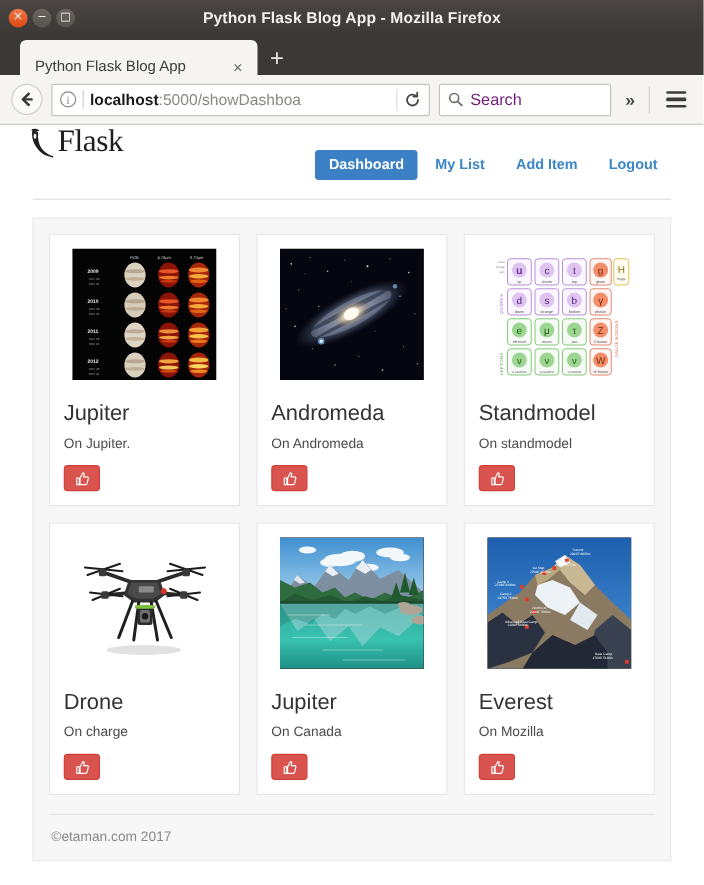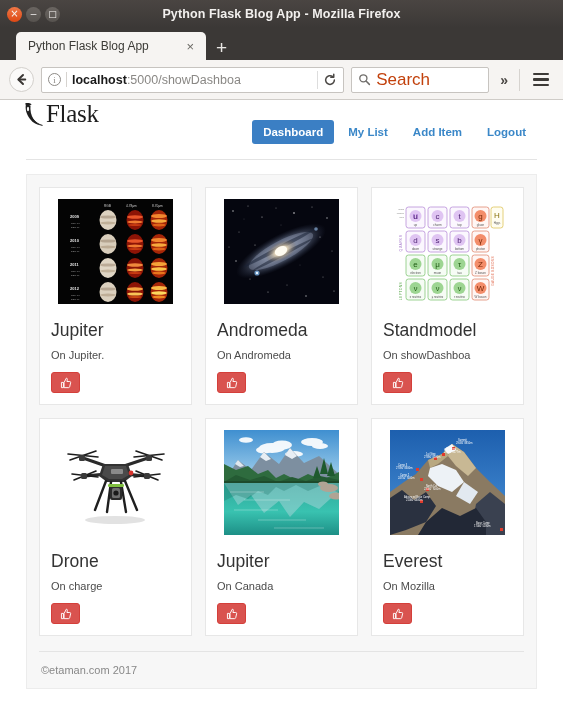--- a/index.html
+++ b/index.html
@@ -32,21 +32,21 @@
     pointer-events: none; letter-spacing: .1px;
   }
 
   .tabstrip {
     height: 32px; background: #3b3836;
     display: flex; align-items: flex-end; padding-left: 16px; flex: none;
   }
   .tab {
     height: 28px; min-width: 190px;
     background: #f6f4f2; border-radius: 5px 5px 0 0;
-    display: flex; align-items: center; padding: 0 8px 0 12px; gap: 24px;
+    display: flex; align-items: flex-end; padding: 0 8px 0 12px; gap: 24px;
   }
   .tab-title { font-size: 12px; color: #3c3b37; white-space: nowrap;
                overflow: hidden; text-overflow: ellipsis; flex: 1; }
   .tab-close { font-size: 13px; color: #6b6965; padding: 0 4px; line-height: 1; }
   .newtab { color: #e8e6e3; font-size: 19px; padding: 0 10px 3px 10px; line-height: 1; }
 
   .navbar {
     height: 40px; background: #f6f4f2;
     border-bottom: 1px solid #cfccc8;
     display: flex; align-items: center; padding: 0 8px; gap: 7px; flex: none;
@@ -69,21 +69,21 @@
   .url-text { font-size: 12.5px; color: #8a8885; white-space: nowrap;
               overflow: hidden; flex: 1; min-width: 0; }
   .url-text b { color: #1a1a1a; font-weight: bold; }
   .reload { width: 24px; display: flex; align-items: center; justify-content: center;
             border-left: 1px solid #ddd; height: 18px; flex: none; }
   .searchbar {
     width: 138px; height: 26px; background: #fff;
     border: 1px solid #c7c4c0; border-radius: 2px;
     display: flex; align-items: center; padding: 0 6px; gap: 5px; flex: none;
   }
-  .search-ph { font-size: 17px; color: #c2410c; }
+  .search-ph { font-size: 13px; color: #701a75; }
   .chev { font-size: 14px; color: #4a4744; padding: 0 4px; font-weight: bold; }
   .vsep { width: 1px; height: 22px; background: #d6d3cf; }
   .hamb { display: flex; flex-direction: column; gap: 3px; padding: 0 6px; }
   .hamb i { display: block; width: 16px; height: 2.4px; background: #3d3a37; border-radius: 1px; }
 
   
   .viewport { flex: 1; background: #ffffff; overflow: hidden; position: relative; }
 
   .site-header {
     display: flex; align-items: center; justify-content: flex-end;
@@ -477,21 +477,21 @@
                 <text x="104" y="72" font-size="3.2" fill="#e0674a" text-anchor="middle" transform="rotate(-90 104 72)" letter-spacing=".3">GAUGE BOSONS</text>
                 <g fill="#888" font-size="2.4">
                   <text x="14" y="11" text-anchor="end">mass</text>
                   <text x="14" y="15" text-anchor="end">charge</text>
                   <text x="14" y="19" text-anchor="end">spin</text>
                 </g>
               </g>
             </svg>
           </div>
           <div class="card-title">Standmodel</div>
-          <div class="card-desc">On showDashboa</div>
+          <div class="card-desc">On standmodel</div>
           <div class="like-btn">
             <svg width="12" height="12" viewBox="0 0 16 16">
               <path d="M5.4 14.2 V7.4 L8.4 1.6 C9.5 1.6 10 2.3 9.8 3.3 L9.2 6 H13
                        C13.9 6 14.4 6.7 14.2 7.5 L12.9 13 C12.7 13.8 12.1 14.2 11.4 14.2 Z
                        M1.9 14.2 V7.2 H4.6 V14.2 Z" fill="none" stroke="#ffffff" stroke-width="1.25" stroke-linejoin="round"></path>
             </svg>
           </div>
         </div>
 
       </div>

